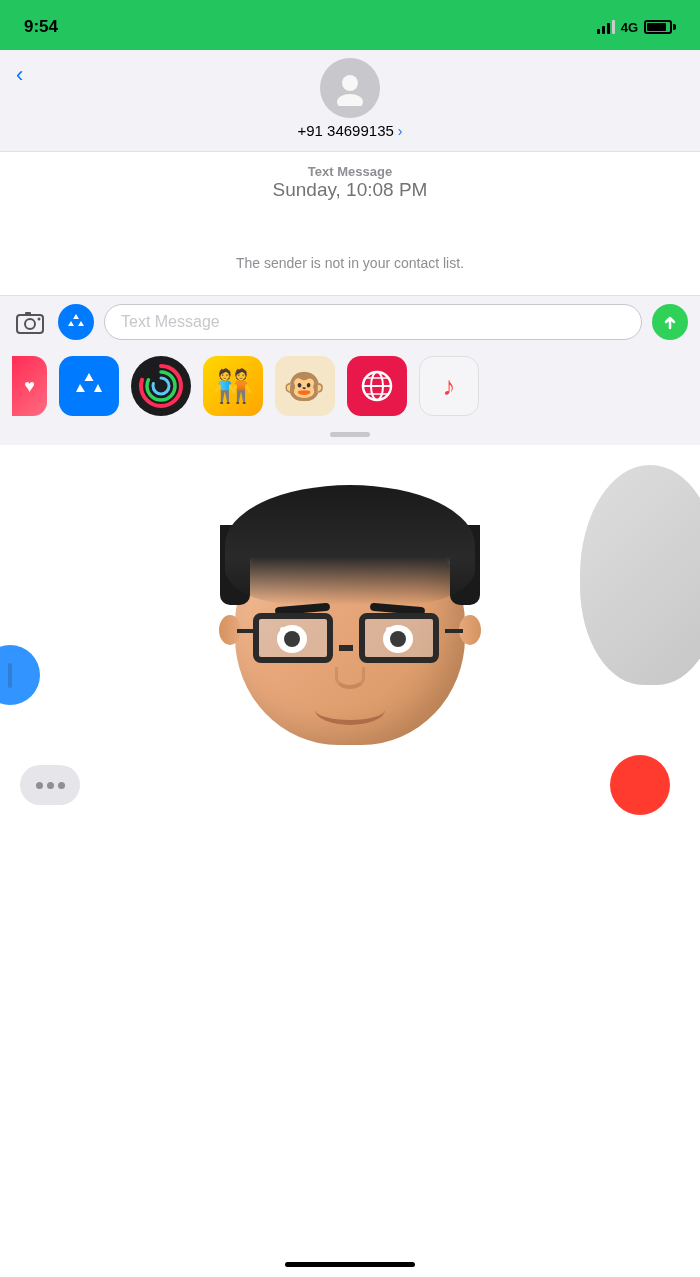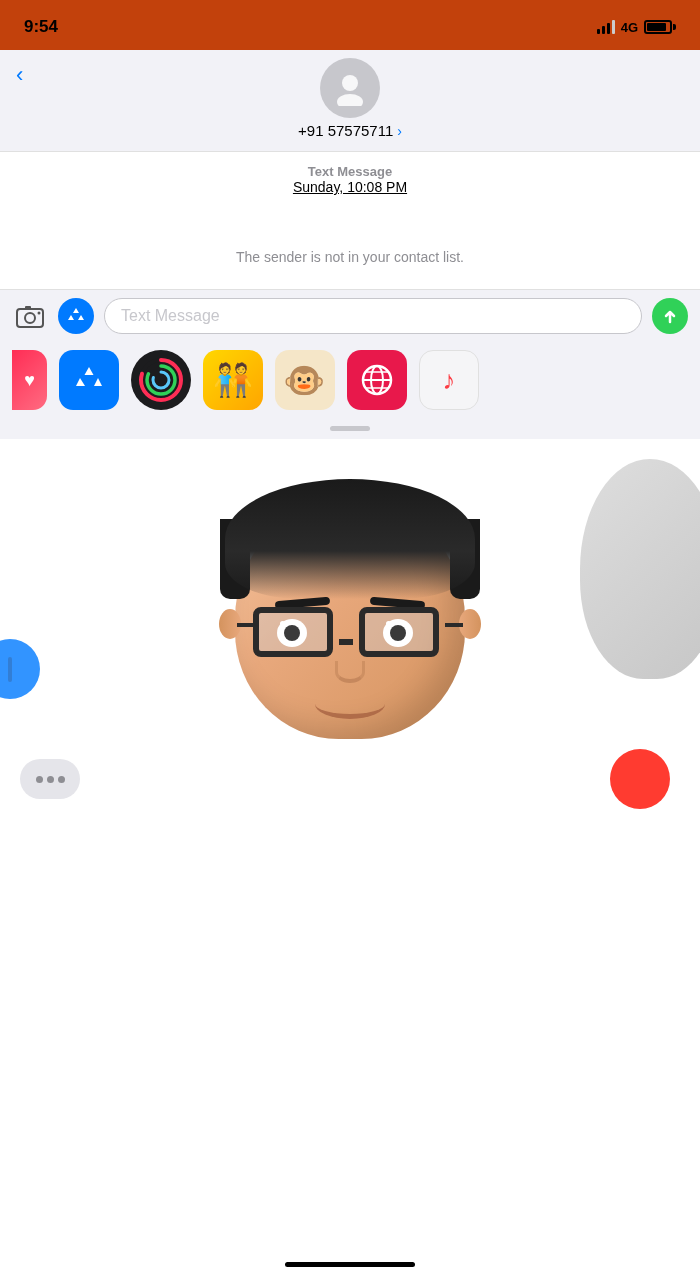--- a/index.html
+++ b/index.html
@@ -12,21 +12,21 @@
       overflow: hidden;
       position: relative;
     }
 
     
     .status-bar {
       display: flex;
       justify-content: space-between;
       align-items: center;
       padding: 12px 24px 8px 24px;
-      background: #c2410c;
+      background: #22c55e;
       height: 50px;
     }
     .status-time {
       font-size: 17px;
       font-weight: 600;
       color: #000;
     }
     .status-icons {
       display: flex;
       align-items: center;
@@ -126,23 +126,22 @@
     .message-date {
       text-align: center;
       margin-bottom: 12px;
     }
     .message-type {
       font-size: 13px;
       font-weight: 600;
       color: #8e8e93;
     }
     .message-time {
-      font-size: 14px;
-      color: #000000;
-      text-decoration: underline;
+      font-size: 19px;
+      color: #737373;
     }
 
     .message-bubble-container {
       display: flex;
       justify-content: flex-start;
       margin-bottom: 8px;
     }
     .message-bubble {
       background: #e5e5ea;
       border-radius: 18px;
@@ -607,21 +606,21 @@
 
 <div class="nav-header">
   <span class="back-btn">‹</span>
   <div class="contact-avatar">
     <svg width="36" height="36" viewBox="0 0 36 36" fill="none">
       <circle cx="18" cy="13" r="8" fill="#fff" opacity="0.85"></circle>
       <ellipse cx="18" cy="32" rx="13" ry="8" fill="#fff" opacity="0.85"></ellipse>
     </svg>
   </div>
   <div class="contact-name">
-    <span>+91 57575711</span>
+    <span>+91 34699135</span>
     <span class="chevron-right">›</span>
   </div>
 </div>
 
 <div class="message-area">
   <div class="message-date">
     <div class="message-type">Text Message</div>
     <div class="message-time">Sunday, 10:08 PM</div>
   </div>
 </div>

